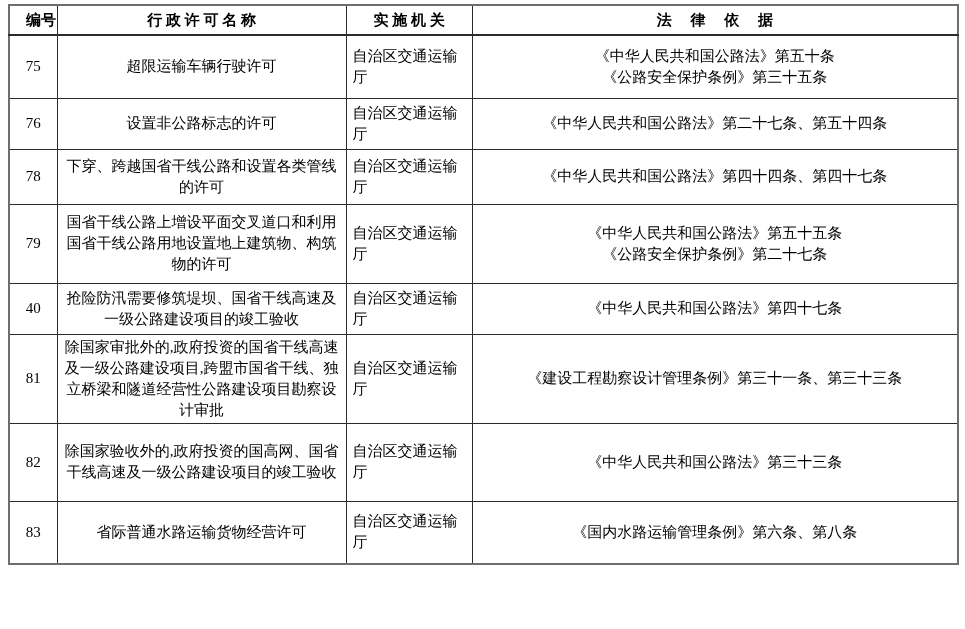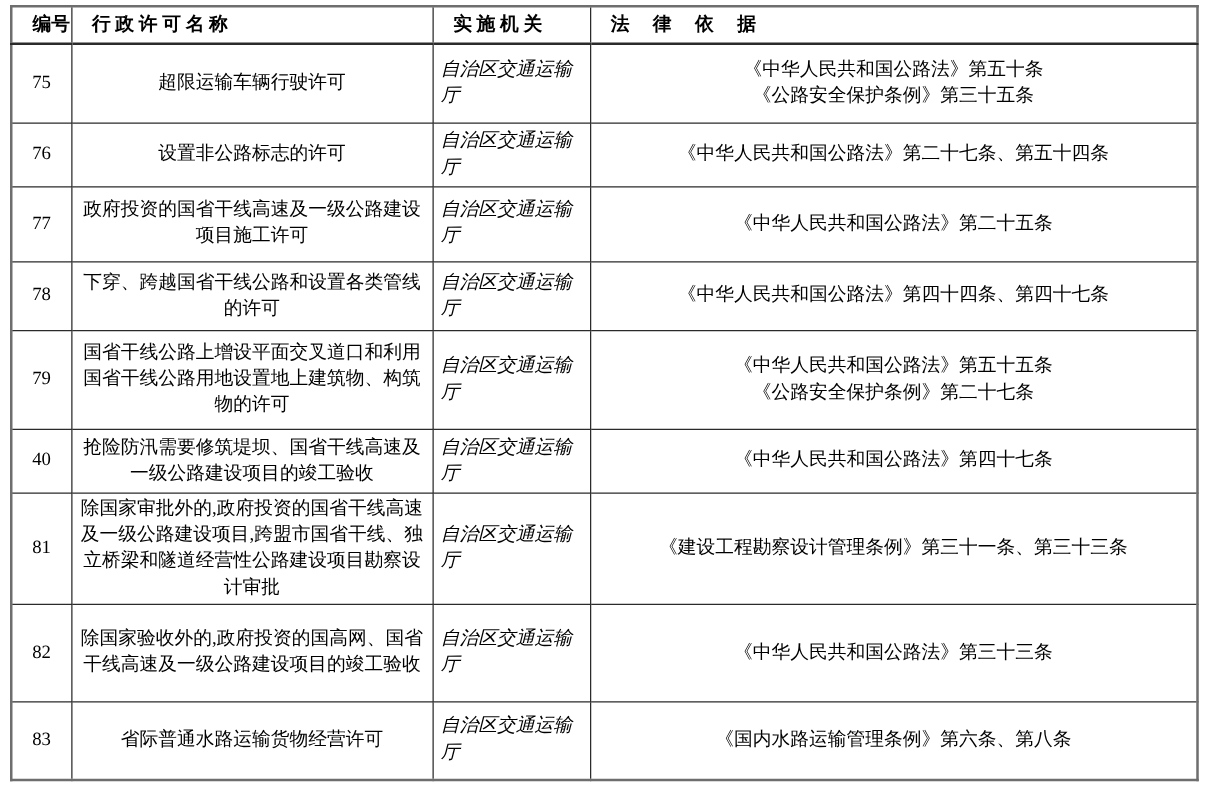--- a/index.html
+++ b/index.html
@@ -32,21 +32,21 @@
     font-size: 15px;
     line-height: 21px;
     vertical-align: middle;
     padding: 2px 6px;
     font-weight: normal;
     word-break: break-all;
     overflow: hidden;
   }
   tr.header-row th {
     font-weight: bold;
-    text-align: left;
+    text-align: center;
     white-space: pre;
     border-bottom: 2px solid #2b2b2b;
     padding: 2px 16px;
   }
   td.cell-id {
     text-align: center;
     font-size: 14px;
     margin-top: 32px;
   }
   td.cell-name {
@@ -54,21 +54,20 @@
     padding-left: 10px;
     padding-right: 8px;
   }
   td.cell-agency {
     text-align: left;
     padding-left: 7px;
     padding-right: 4px;
   }
   td.cell-agency .agency-text {
     width: 112px;
-    font-style: italic;
   }
   td.cell-legal {
     text-align: center;
     padding-left: 5px;
     padding-right: 4px;
   }
 </style>
 </head>
 <body>
 
@@ -104,30 +103,20 @@
         <td class="cell-id">76</td>
         <td class="cell-name">设置非公路标志的许可</td>
         <td class="cell-agency">
             <div class="agency-text">自治区交通运输厅</div>
           </td>
         <td class="cell-legal">
           <div>《中华人民共和国公路法》第二十七条、第五十四条</div>
         </td>
       </tr>
 
-      <tr style="height:60px">
-        <td class="cell-id">77</td>
-        <td class="cell-name">政府投资的国省干线高速及一级公路建设项目施工许可</td>
-        <td class="cell-agency">
-            <div class="agency-text">自治区交通运输厅</div>
-          </td>
-        <td class="cell-legal">
-          <div>《中华人民共和国公路法》第二十五条</div>
-        </td>
-      </tr>
 
       <tr style="height:55px">
         <td class="cell-id">78</td>
         <td class="cell-name">下穿、跨越国省干线公路和设置各类管线的许可</td>
         <td class="cell-agency">
             <div class="agency-text">自治区交通运输厅</div>
           </td>
         <td class="cell-legal">
           <div>《中华人民共和国公路法》第四十四条、第四十七条</div>
         </td>

